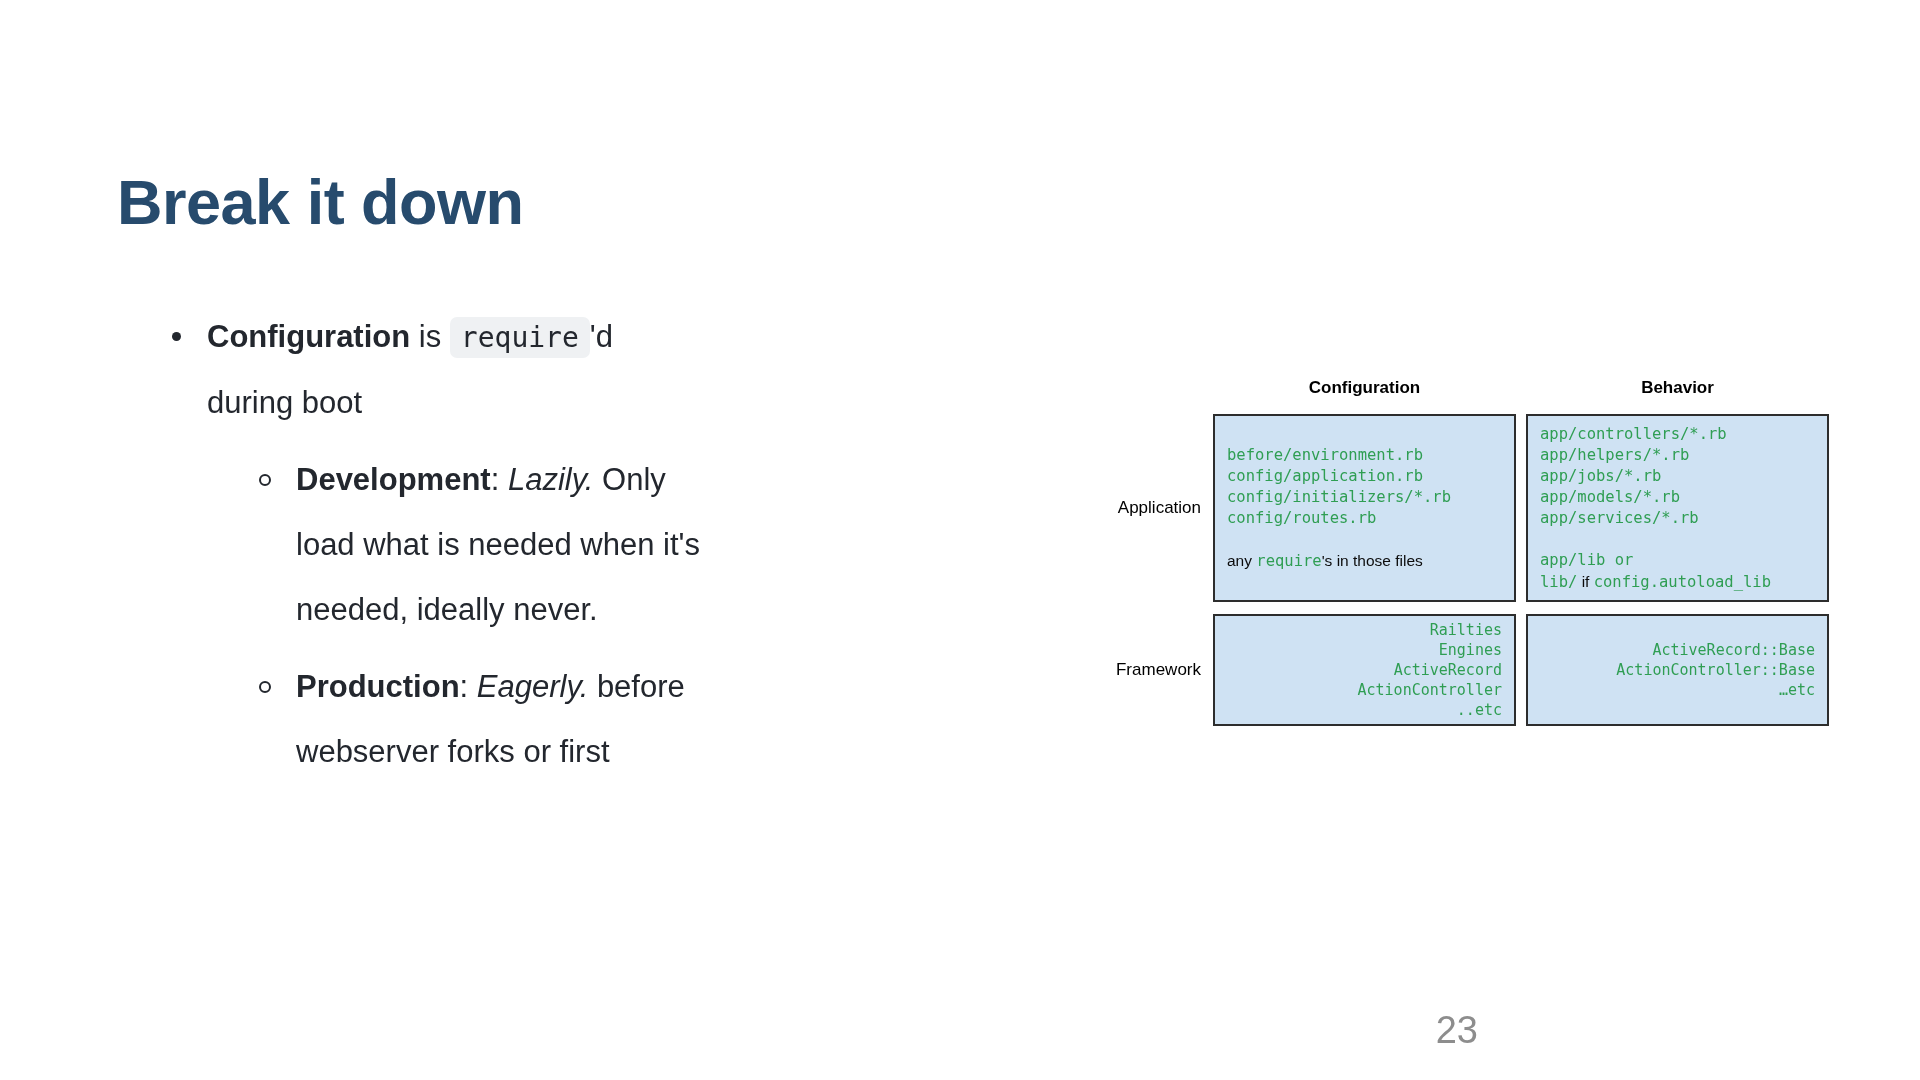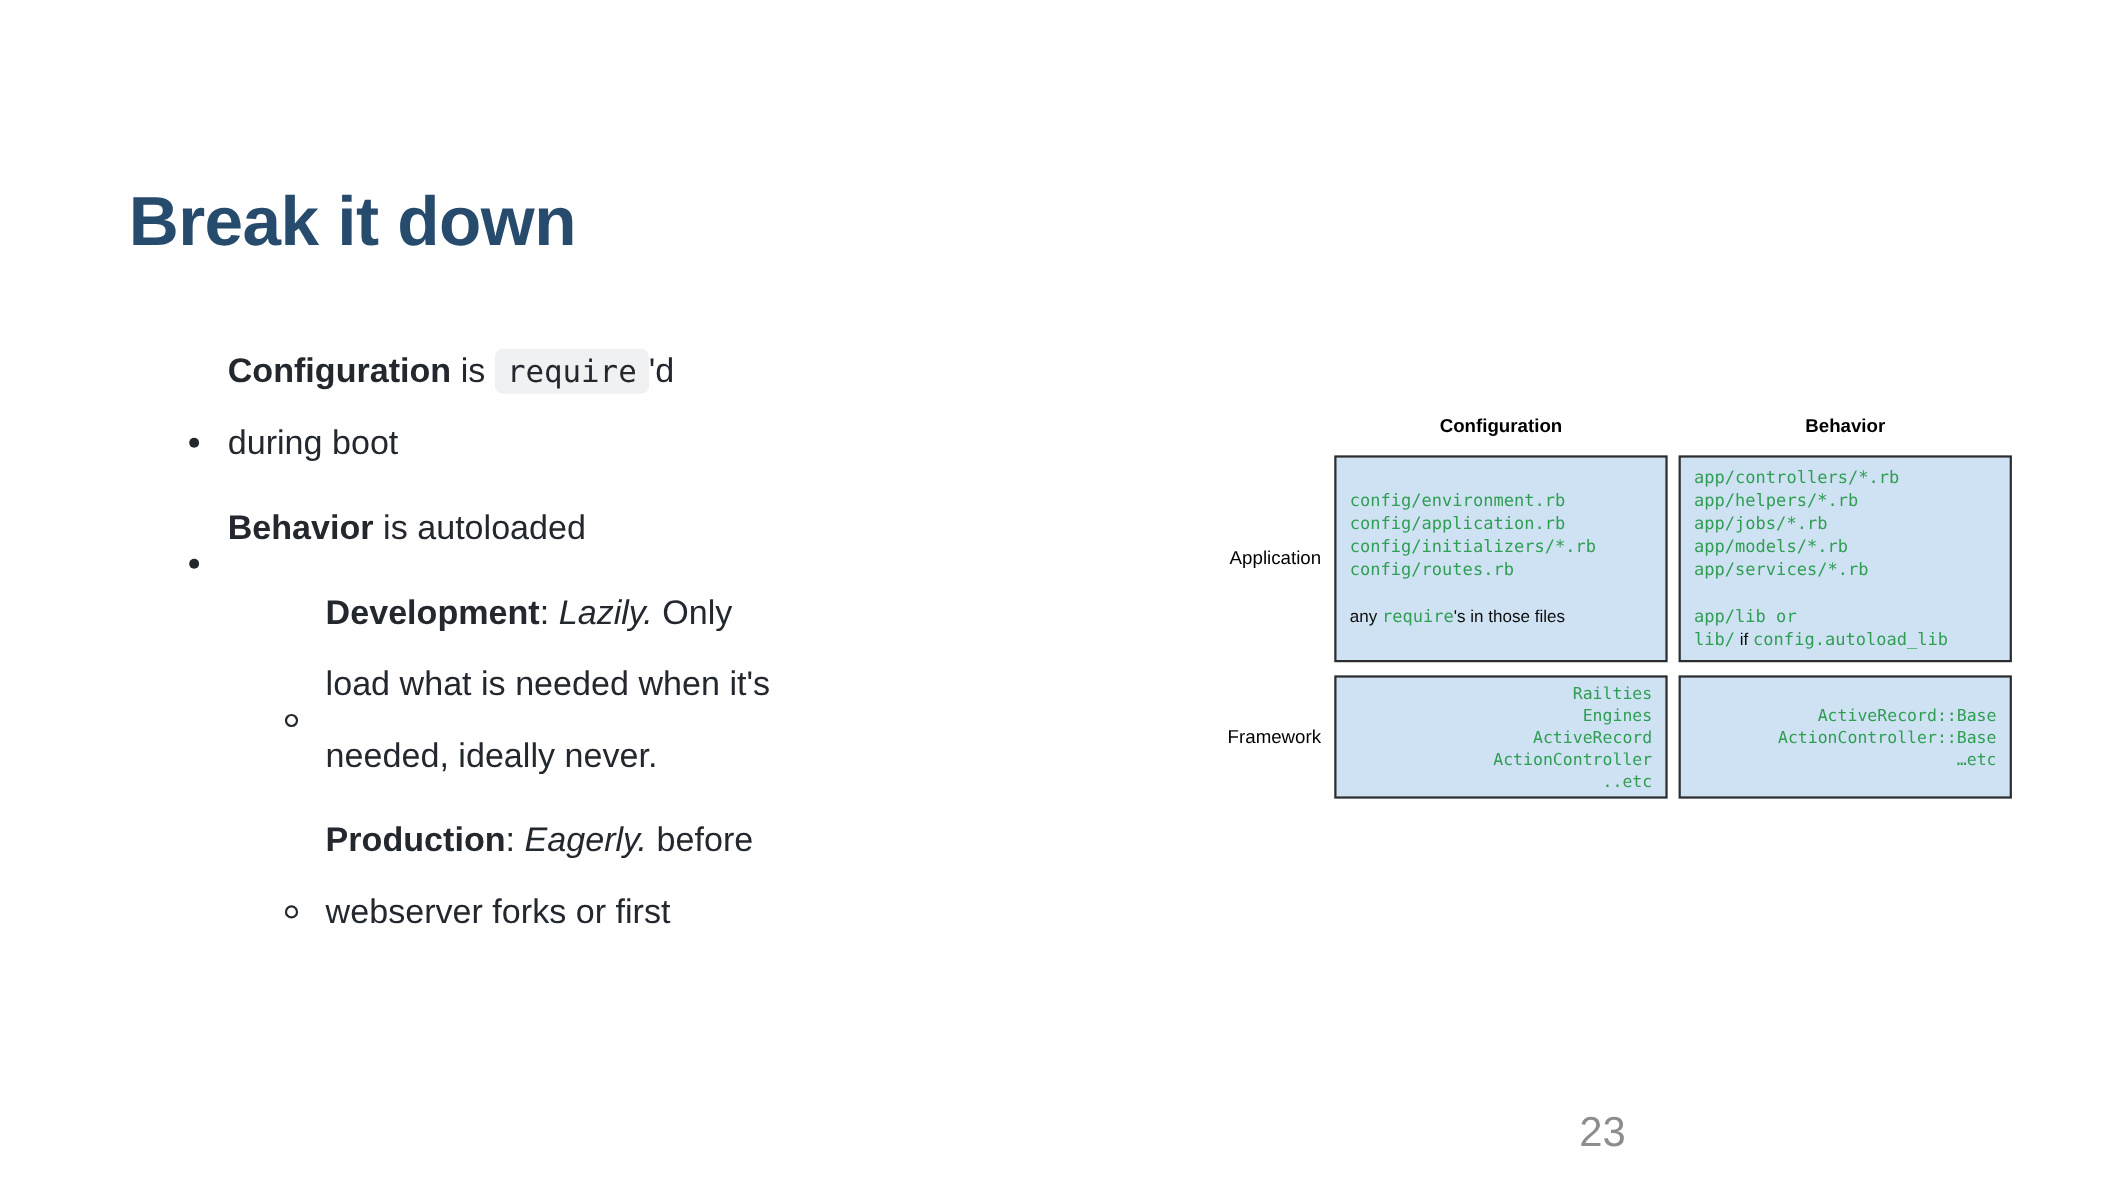--- a/index.html
+++ b/index.html
@@ -7,21 +7,21 @@
               font-family:"Liberation Sans", sans-serif; }
   .slide { position:absolute; top:0; left:0; width:1516px; height:1080px; background:#ffffff; }
 
   
   .title { position:absolute; left:117px; top:166px; font-size:63px; font-weight:700;
            letter-spacing:-0.5px; color:var(--title,#274b6d); }
 
   
   .bullets { position:absolute; left:167px; top:304px; width:660px;
              color:var(--body-text,#23272e); font-size:31px; line-height:65px; }
-  .bullet { display:flex; margin-bottom:12px;align-items:center; }
+  .bullet { display:flex; margin-bottom:12px; }
   .bullet .marker { flex:0 0 40px; position:relative; }
   .level1 > .marker::after { content:""; position:absolute; left:5px; top:28px;
            width:9px; height:9px; border-radius:50%; background:var(--body-text,#23272e); }
   .level2 { margin-left:89px; }
   .level2 > .marker::after { content:""; position:absolute; left:3px; top:27px;
            width:8px; height:8px; border-radius:50%; border:2px solid var(--body-text,#23272e);
            background:transparent; }
   .content { flex:1 1 auto; }
   .b { font-weight:700; }
   .i { font-style:italic; }
@@ -56,26 +56,20 @@
   <h1 class="title">Break it down</h1>
 
   <section class="bullets">
       <div class="bullet level1">
         <span class="marker"></span>
         <div class="content">
           <div class="line"><span class="b">Configuration</span><span> is </span><span class="code">require</span><span>'d</span></div>
           <div class="line"><span>during boot</span></div>
         </div>
       </div>
-      <div class="bullet level1">
-        <span class="marker"></span>
-        <div class="content">
-          <div class="line"><span class="b">Behavior</span><span> is autoloaded</span></div>
-        </div>
-      </div>
       <div class="bullet level2">
         <span class="marker"></span>
         <div class="content">
           <div class="line"><span class="b">Development</span><span>: </span><span class="i">Lazily.</span><span> Only</span></div>
           <div class="line"><span>load what is needed when it's</span></div>
           <div class="line"><span>needed, ideally never.</span></div>
         </div>
       </div>
       <div class="bullet level2">
         <span class="marker"></span>
@@ -86,21 +80,21 @@
       </div>
     </section>
 
   <section class="diagram">
     <div></div>
     <div class="dcolhead">Configuration</div>
     <div class="dcolhead">Behavior</div>
 
     <div class="drowhead">Application</div>
     <div class="dcell">
-        <div class="dline"><span>config/environment.rb</span></div>
+        <div class="dline"><span>before/environment.rb</span></div>
         <div class="dline"><span>config/application.rb</span></div>
         <div class="dline"><span>config/initializers/*.rb</span></div>
         <div class="dline"><span>config/routes.rb</span></div>
         <div class="dline blank"></div>
         <div class="dline"><span class="sans">any </span><span>require</span><span class="sans">'s in those files</span></div>
       </div>
     <div class="dcell">
         <div class="dline"><span>app/controllers/*.rb</span></div>
         <div class="dline"><span>app/helpers/*.rb</span></div>
         <div class="dline"><span>app/jobs/*.rb</span></div>

